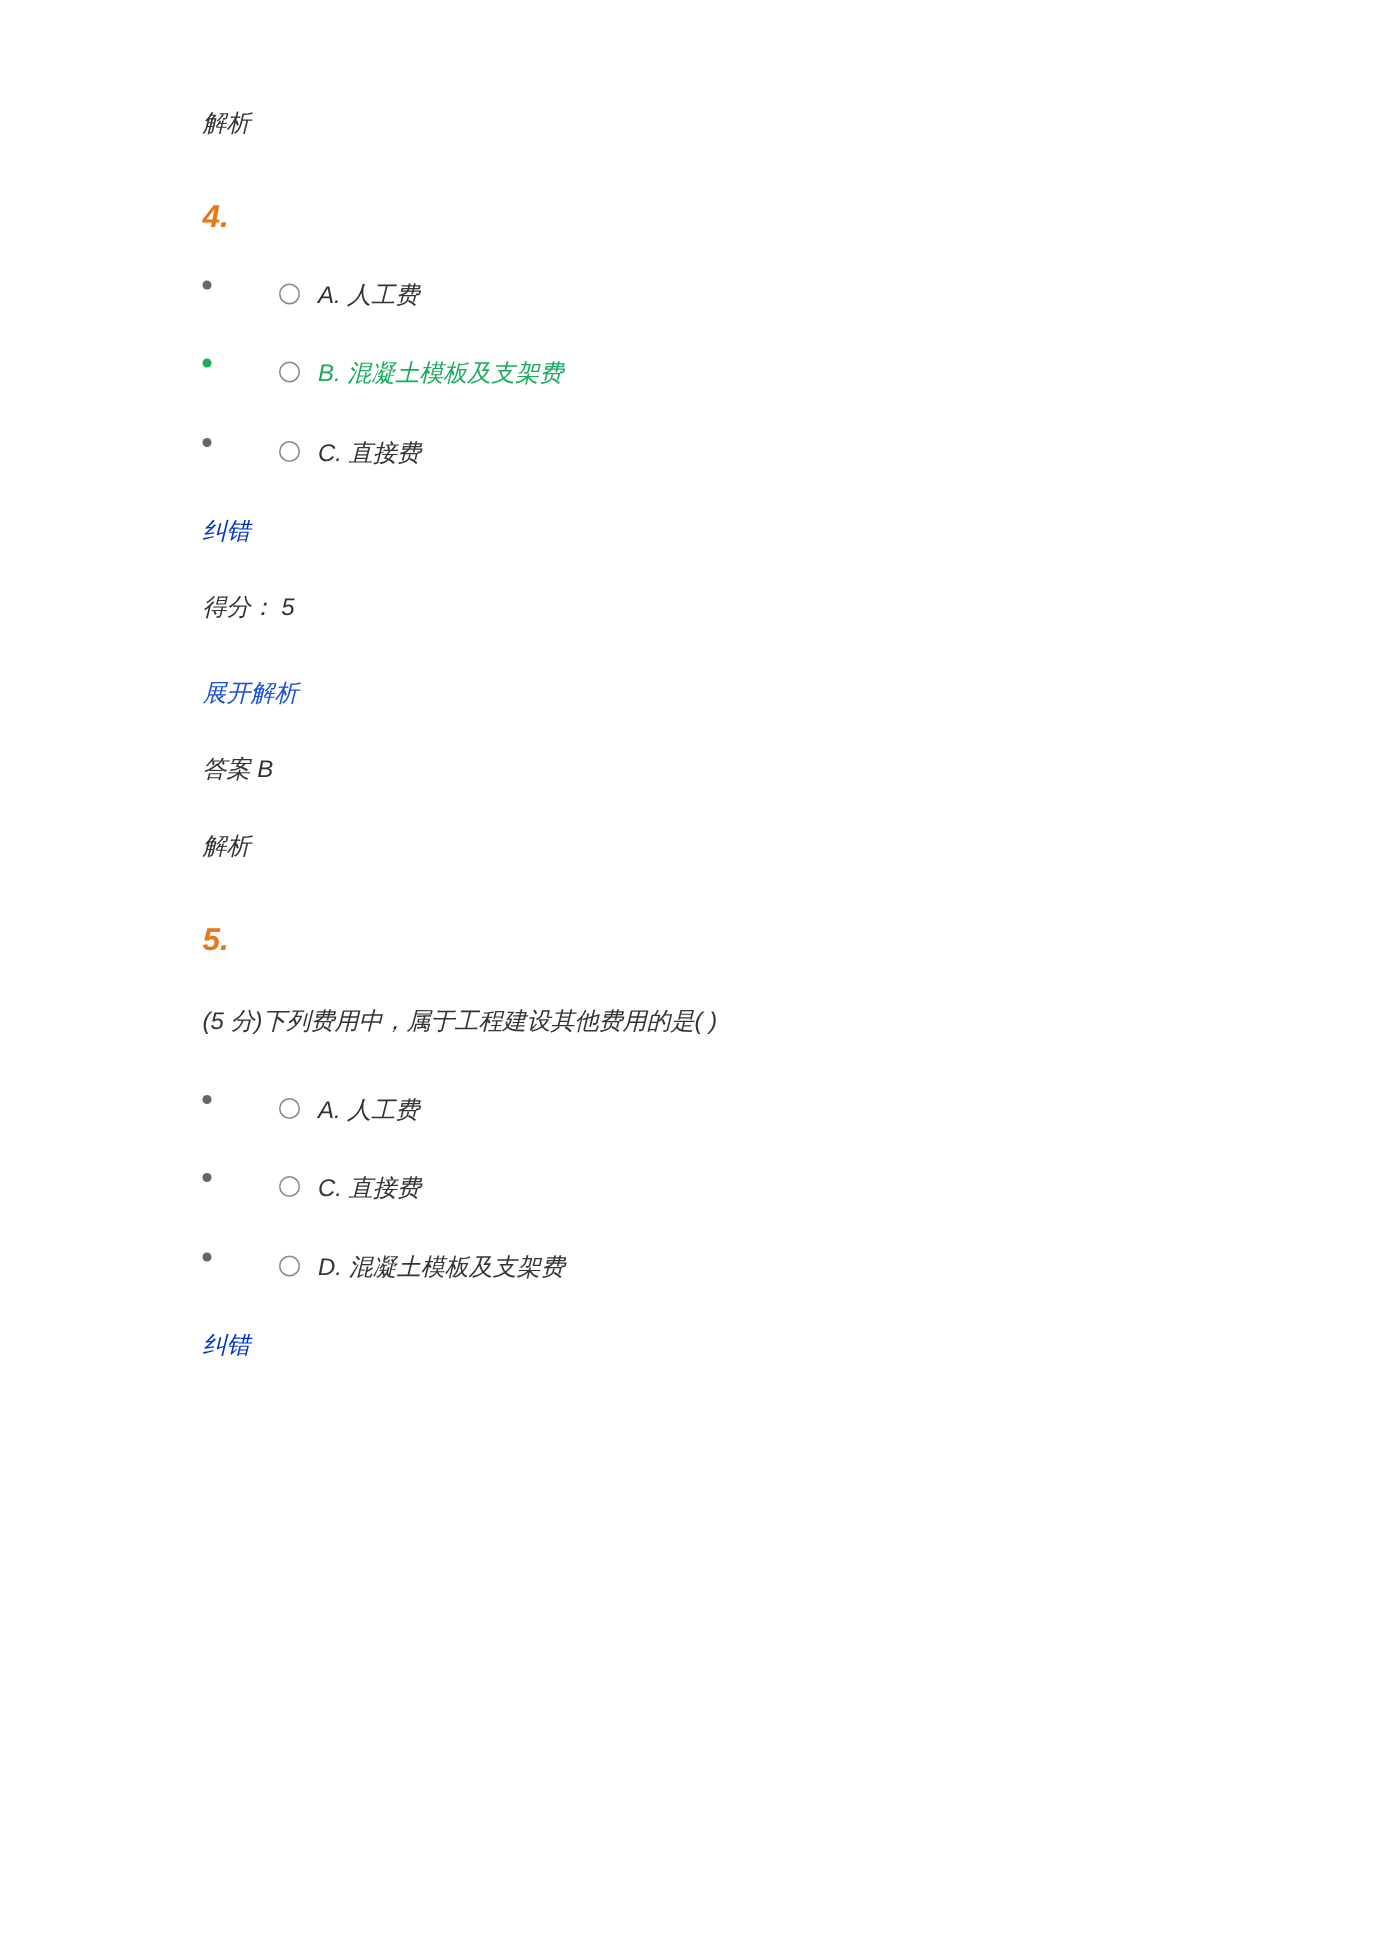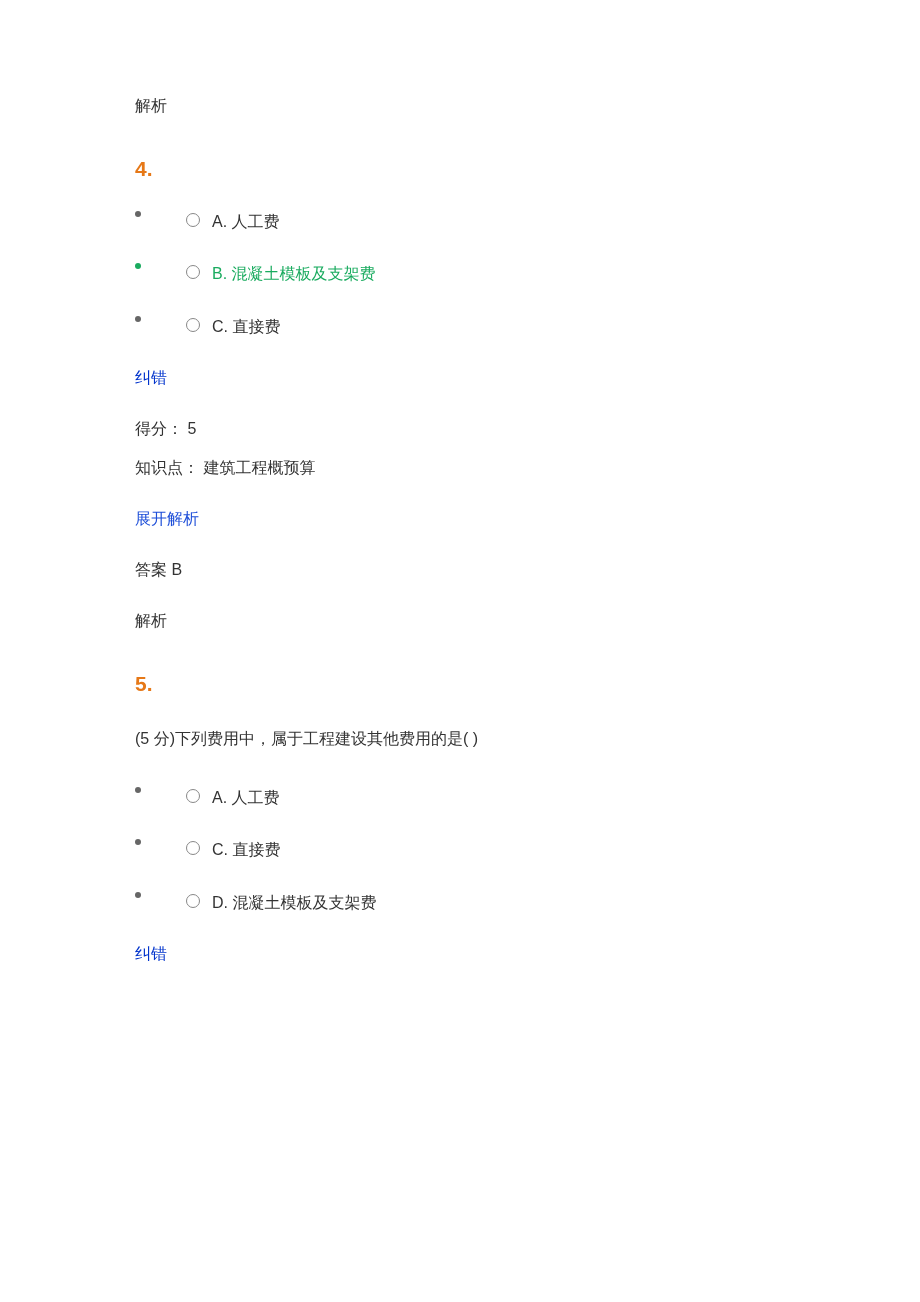--- a/index.html
+++ b/index.html
@@ -5,22 +5,23 @@
     body {
       font-family: "Microsoft YaHei", "Segoe UI", sans-serif;
       font-size: 16px;
       color: #333;
       margin: 0;
       padding: 0;
       background: #fff;
     }
     .page {
       width: 753px;
-      padding: 96px 135px 60px 135px;
+      padding: 72px 135px 60px 135px;
       box-sizing: border-box;
+      font-style: italic;
     }
     .analysis-label {
       color: #333;
       margin-bottom: 40px;
     }
     .question-number {
       color: #e67817;
       font-weight: bold;
       font-size: 21px;
       margin-bottom: 30px;
@@ -71,21 +72,21 @@
     }
     .option-text-correct {
       color: #1aab5f;
     }
     .correction-link {
       color: #0033cc;
       margin-bottom: 30px;
     }
     .score-line {
       color: #333;
-      margin-bottom: 18px;
+      margin-bottom: 36px;
     }
     .knowledge-line {
       color: #333;
       margin-bottom: 30px;
     }
     .expand-link {
       color: #1d4ed8;
       margin-bottom: 30px;
     }
     .answer-line {
@@ -127,24 +128,20 @@
     </li>
   </ul>
 
   <div class="correction-link">纠错</div>
 
   <div class="score-line">
     <span>得分：</span>
     <span>5</span>
   </div>
 
-  <div class="knowledge-line">
-    <span>知识点：</span>
-    <span>建筑工程概预算</span>
-  </div>
 
   <div class="expand-link">展开解析</div>
 
   <div class="answer-line">
     <span>答案</span>
     <span>B</span>
   </div>
 
   <div class="analysis-label">解析</div>
 

